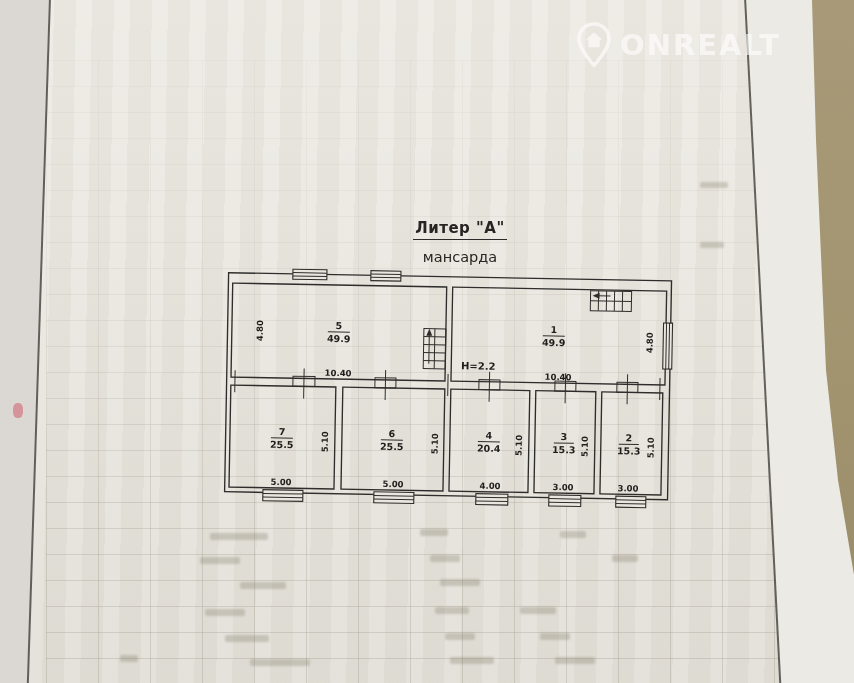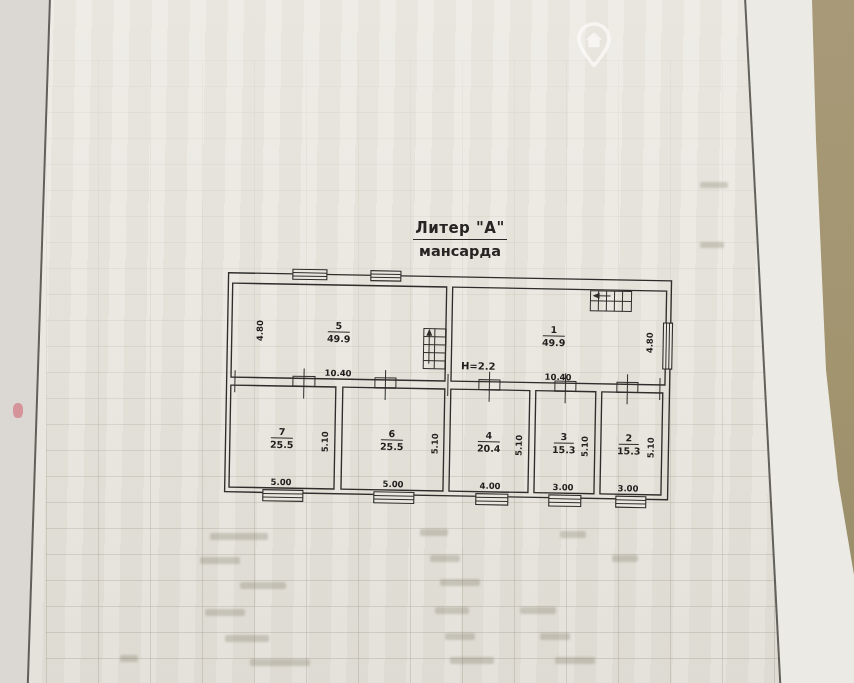--- a/index.html
+++ b/index.html
@@ -43,21 +43,21 @@
   
   .watermark{position:absolute;left:576px;top:22px;width:240px;z-index:30;}
   .wm-row{display:flex;align-items:center;gap:8px;}
   .wm-brand{font-size:29px;font-weight:bold;letter-spacing:2px;color:rgba(255,255,255,0.60);}
   .wm-tag{margin-top:1px;padding-left:48px;font-size:10.5px;letter-spacing:4.6px;color:rgba(255,255,255,0.48);white-space:nowrap;}
 
   
   .title{position:absolute;left:410px;top:218px;width:100px;text-align:center;color:#262523;z-index:10;}
   .title .t1{font-size:15px;font-weight:600;letter-spacing:.5px;display:inline-block;
     border-bottom:1.6px solid #2a2a28;padding:0 2px 2px 2px;}
-  .title .t2{font-size:14.5px;font-weight:700;margin-top:3px;}
+  .title .t2{font-size:14.5px;font-weight:400;margin-top:9px;}
 
   
   .plan{position:absolute;left:228px;top:268px;z-index:9;transform:rotate(1.05deg);transform-origin:0 0;overflow:visible;}
   .plan .wall{fill:none;stroke:#2e2d2b;stroke-width:1.35;}
   .plan .thin{fill:none;stroke:#2e2d2b;stroke-width:1;}
   .plan .win{fill:#e9e6df;stroke:#2e2d2b;stroke-width:1.1;}
   .plan text{fill:#1f1e1c;}
   .plan .rm{font-size:9.5px;font-weight:bold;}
   .plan .dim{font-size:8.5px;font-weight:bold;}
   .plan .hnote{font-size:10px;font-weight:bold;}
@@ -257,16 +257,17 @@
     <text class="dim" transform="translate(429,172) rotate(-90)" text-anchor="middle">5.10</text>
     <text class="dim" x="404" y="216" text-anchor="middle">3.00</text>
   </svg>
 
   <div class="watermark">
     <div class="wm-row">
       <svg width="36" height="46" viewBox="0 0 24 30">
         <path d="M12 1 C6 1 2 5.5 2 11 C2 18 12 28.5 12 28.5 C12 28.5 22 18 22 11 C22 5.5 18 1 12 1 Z" fill="none" stroke="rgba(255,255,255,0.60)" stroke-width="2.4"></path>
         <path d="M12 6.5 L6.5 11.5 L8.2 11.5 L8.2 16.5 L15.8 16.5 L15.8 11.5 L17.5 11.5 Z" fill="rgba(255,255,255,0.60)"></path>
       </svg>
+      <span class="wm-brand">ONREALT</span>
     </div>
   </div>
 
 </div>
 
 </body></html>

